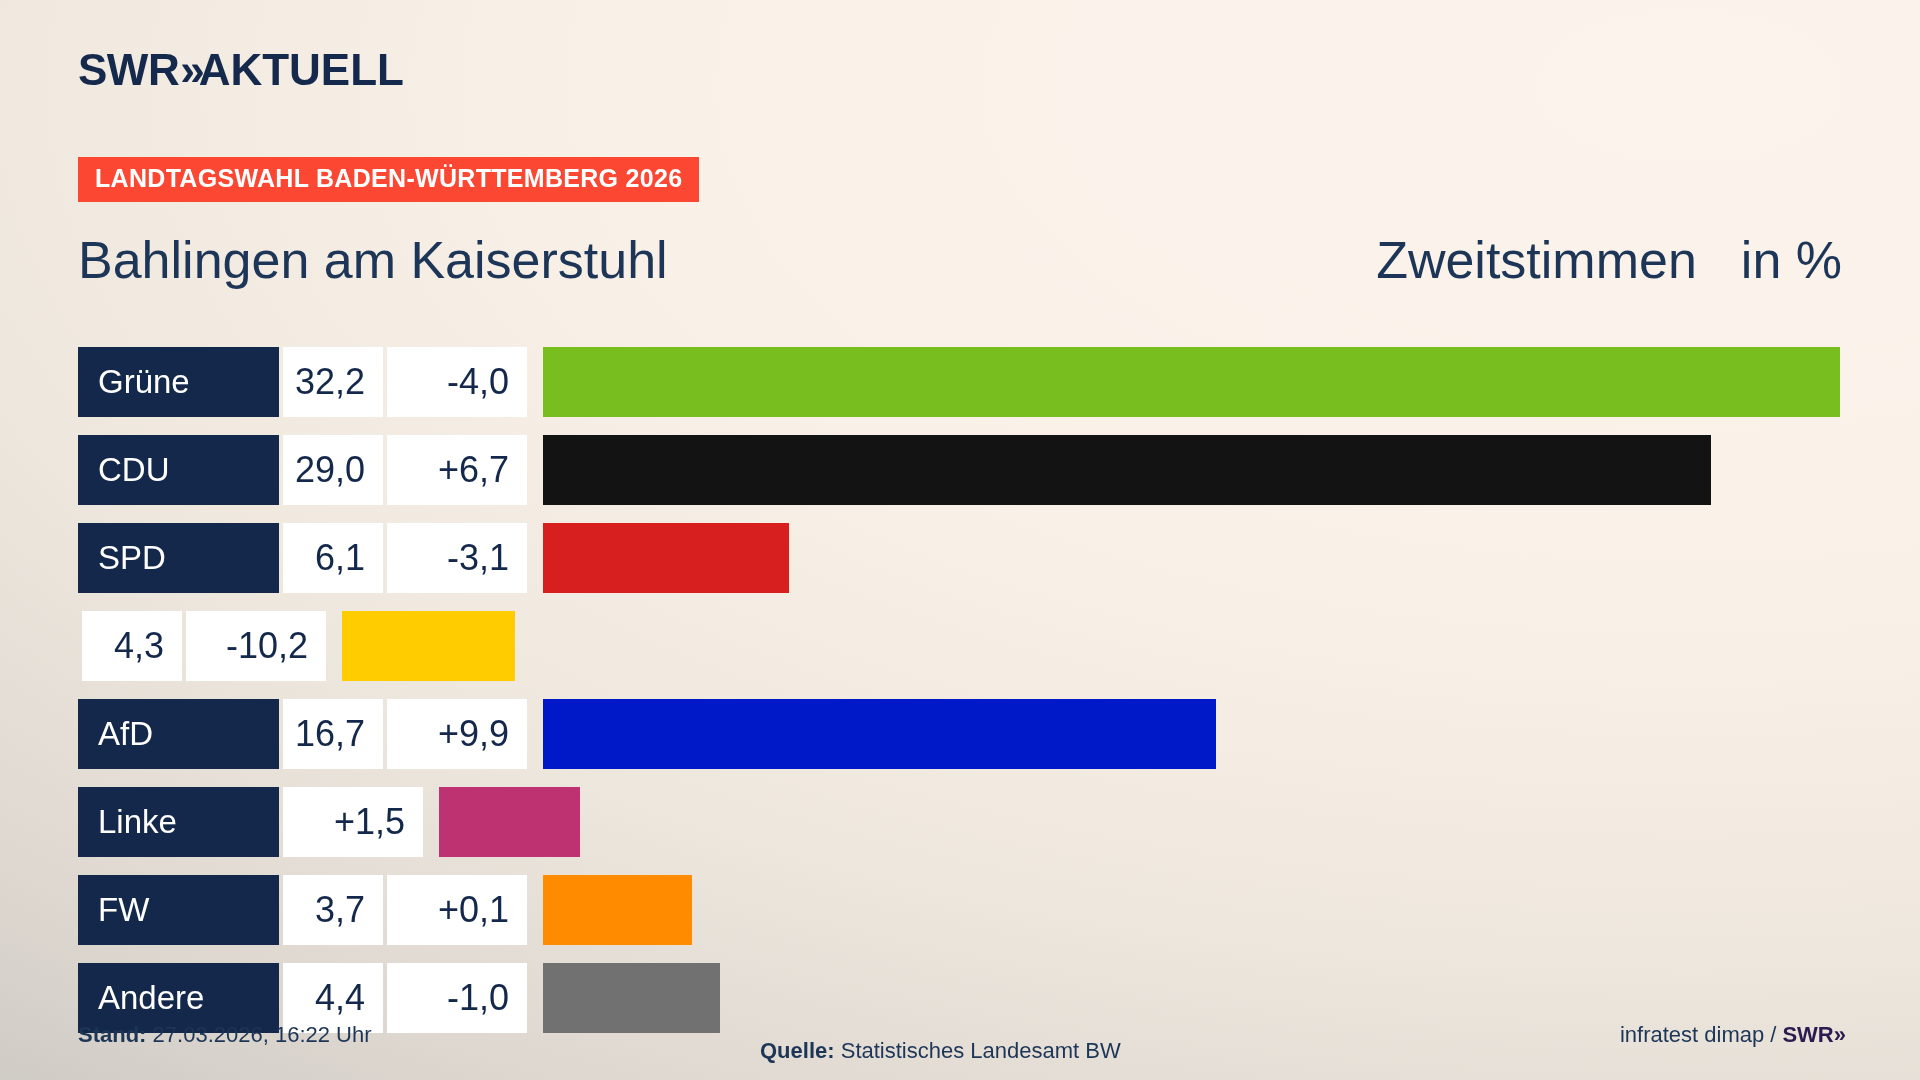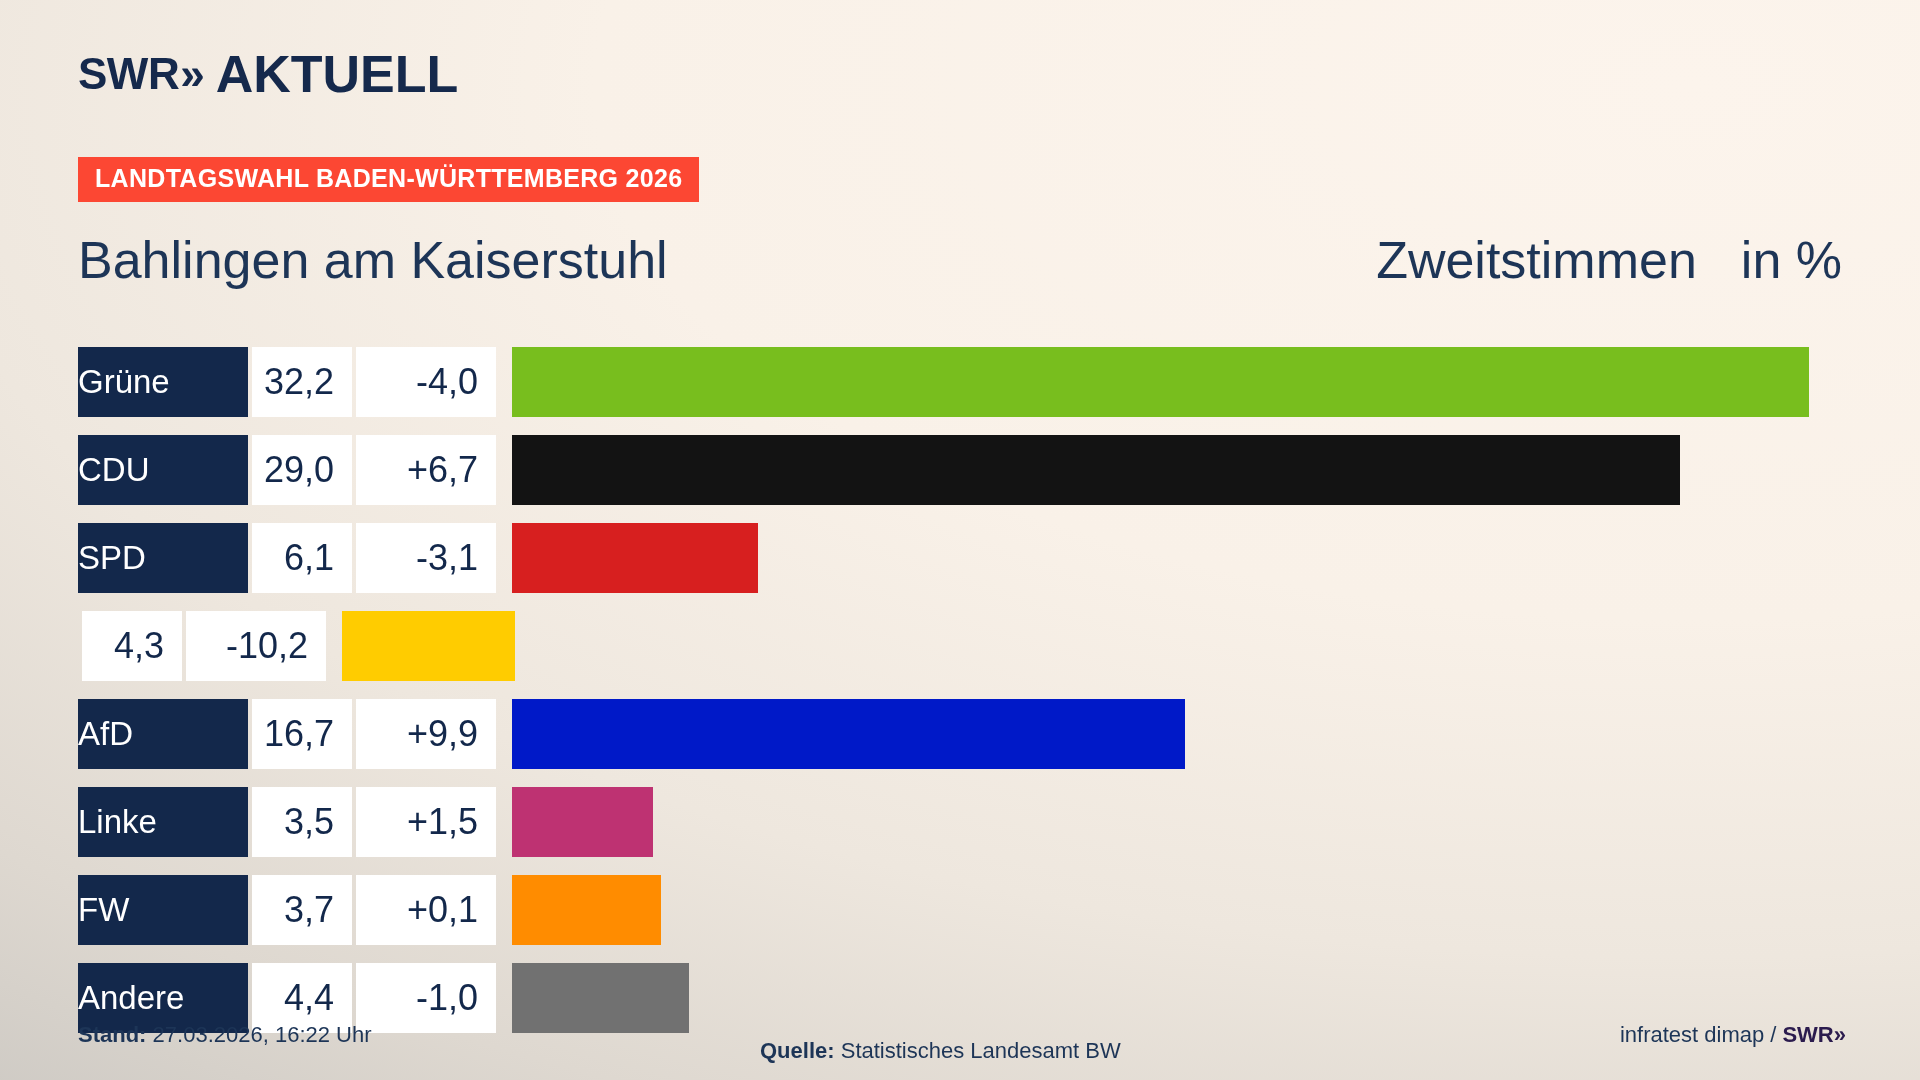--- a/index.html
+++ b/index.html
@@ -21,22 +21,22 @@
     position:absolute; left:78px; top:48px;
     display:flex; align-items:center;
     color:#15294c;
   }
   .logo-swr {
     font-size:44px; font-weight:bold; letter-spacing:-0.5px;
     line-height:1; font-family:"Liberation Sans", sans-serif;
   }
   .logo-chev { font-size:44px; font-weight:bold; line-height:1; margin-left:1px; letter-spacing:-6px; }
   .logo-akt {
-    font-size:52px; font-weight:bold; line-height:1;
-    margin-left:17px; letter-spacing:0px;
+    font-size:44px; font-weight:bold; line-height:1;
+    letter-spacing:0px;
   }
 
   .ribbon {
     position:absolute; left:78px; top:157px;
     background:#fc4733; color:#ffffff;
     font-size:25px; font-weight:bold; letter-spacing:0.3px;
     padding:7px 17px 9px 17px;
     white-space:nowrap;
   }
 
@@ -54,23 +54,23 @@
   #chart {
     position:absolute; left:78px; top:338px;
     right:52px;
   }
   .row {
     display:flex; align-items:stretch;
     height:88px; margin-bottom:0px;
     position:relative;
   }
   .cell-party {
-    width:170px; background:#13284b; color:#ffffff;
+    width:201px; background:#13284b; color:#ffffff;
     display:flex; align-items:center;
-    font-size:33px; 
+    font-size:33px; padding-left:20px;
     height:70px; align-self:center;
   }
   .cell-val, .cell-diff {
     background:#ffffff; color:#13284b;
     display:flex; align-items:center; justify-content:flex-end;
     font-size:36px; height:70px; align-self:center;
     padding-right:18px;
   }
   .cell-val { width:100px; margin-left:4px; }
   .cell-diff { width:140px; margin-left:4px; }
@@ -150,21 +150,20 @@
       <div class="row">
         <div class="cell-party">AfD</div>
         <div class="cell-val">16,7</div>
         <div class="cell-diff">+9,9</div>
         <div class="bar-wrap">
           <div class="bar" style="width: 672.668px; background: rgb(0, 25, 200);"></div>
         </div>
       </div>
       <div class="row">
         <div class="cell-party">Linke</div>
-        <div class="cell-val">3,5</div>
         <div class="cell-diff">+1,5</div>
         <div class="bar-wrap">
           <div class="bar" style="width: 140.978px; background: rgb(190, 50, 114);"></div>
         </div>
       </div>
       <div class="row">
         <div class="cell-party">FW</div>
         <div class="cell-val">3,7</div>
         <div class="cell-diff">+0,1</div>
         <div class="bar-wrap">

